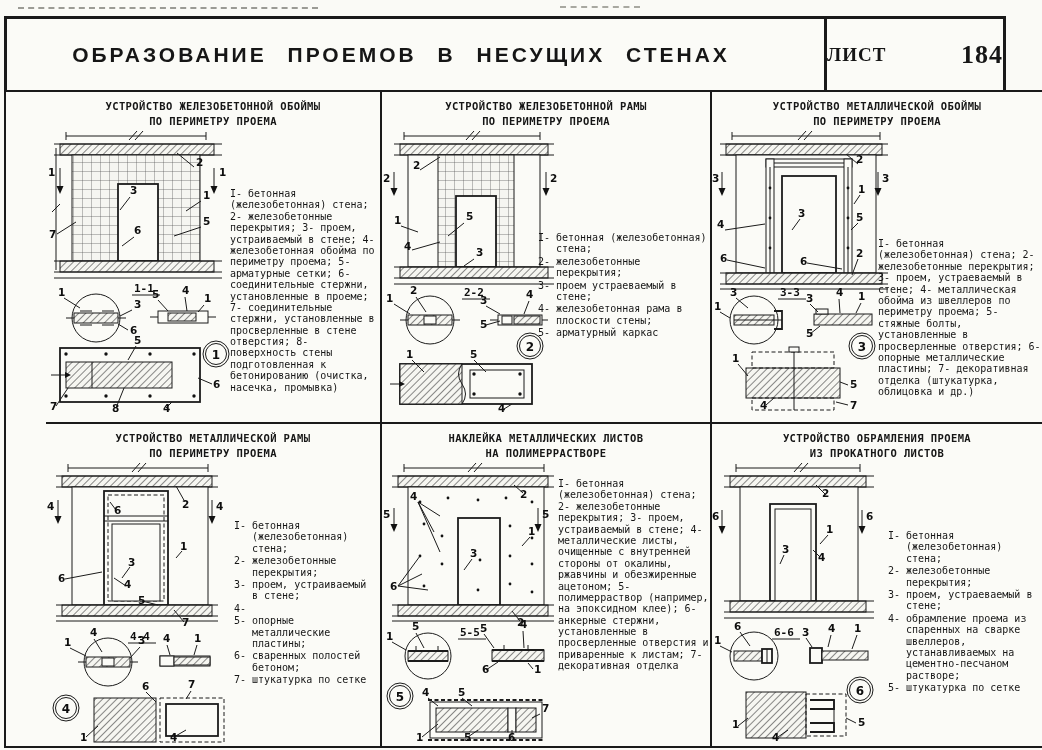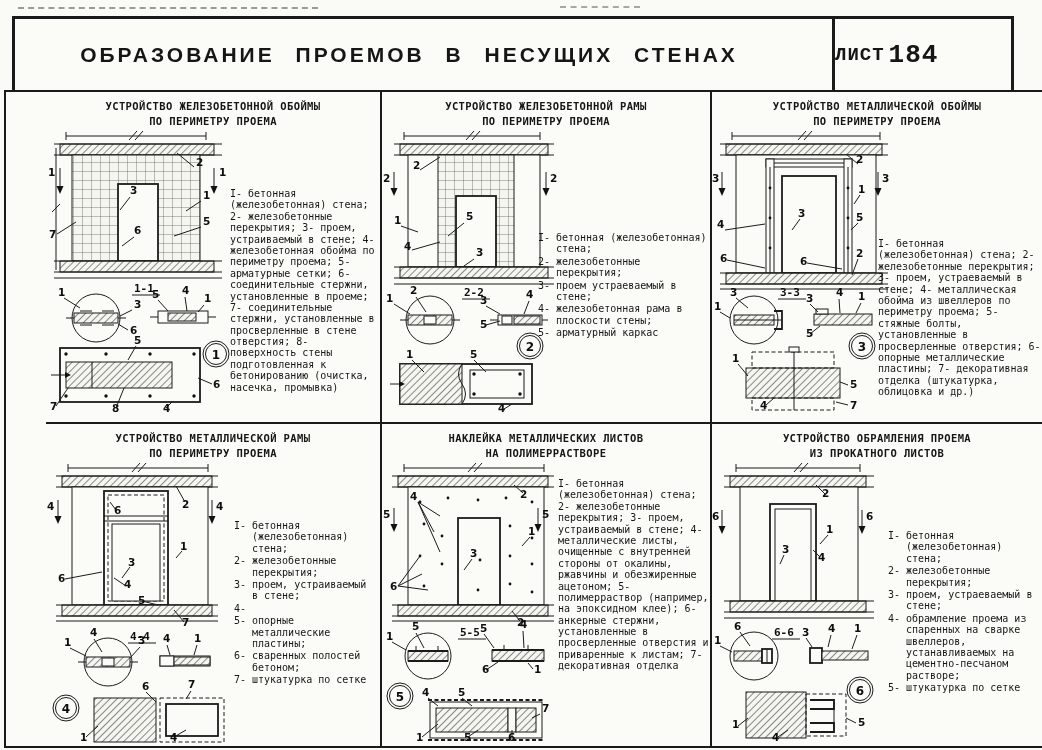--- a/index.html
+++ b/index.html
@@ -4,27 +4,27 @@
 <style>
   html,body{margin:0;padding:0;background:#ffffff;}
   .sheet{position:relative;width:1042px;height:750px;background:#fafaf6;overflow:hidden;
          font-family:"DejaVu Sans Mono",monospace;color:#161616;}
   
   .artifact{position:absolute;pointer-events:none;}
   .a1{top:7px;left:18px;width:300px;border-top:2px dashed #9b9b95;}
   .a2{top:6px;left:560px;width:80px;border-top:2px dashed #a8a8a0;}
   .a3{top:744px;left:758px;width:130px;border-top:2.5px solid #4a4a46;}
   
-  .hdr{position:absolute;top:16px;left:12px;width:996px;height:72px;border:3px solid #1a1a1a;
+  .hdr{position:absolute;top:16px;left:4px;width:996px;height:72px;border:3px solid #1a1a1a;
        display:flex;background:#fbfbf7;gap:29px;}
   .hdr-title{flex:1;display:flex;flex-direction:column;justify-content:center;align-items:center;
        font-family:"Liberation Sans",sans-serif;font-weight:700;font-size:21px;
        letter-spacing:3px;word-spacing:12px;line-height:1.35;text-align:center;}
-  .hdr-no{width:176px;border-left:3px solid #1a1a1a;display:flex;align-items:center;justify-content:flex-start;
-       font-family:Liberation Mono, monospace;font-weight:700;gap:4px;}
+  .hdr-no{width:176px;border-left:3px solid #1a1a1a;display:flex;align-items:center;justify-content:space-between;
+       font-family:Liberation Serif, serif;font-weight:700;gap:4px;}
   .hdr-no .lbl{font-size:19px;letter-spacing:1px;}
   .hdr-no .no{font-size:26px;letter-spacing:1px;}
   
   .grid{position:absolute;top:90px;left:4px;width:996px;height:654px;border:2.5px solid #1a1a1a;
         display:grid;grid-template-columns:336px 330px 1fr;grid-template-rows:332px 1fr;background:#fbfbf7;padding-left:40px;}
   .panel{position:relative;border-right:2px solid #1a1a1a;border-bottom:2px solid #1a1a1a;overflow:hidden;}
   .panel:nth-child(3n){border-right:none;}
   .panel:nth-child(n+4){border-bottom:none;}
   .ptitle{margin:7px 4px 0;text-align:center;font:700 10.5px "DejaVu Sans Mono",monospace;
           letter-spacing:.4px;line-height:1.45;}

